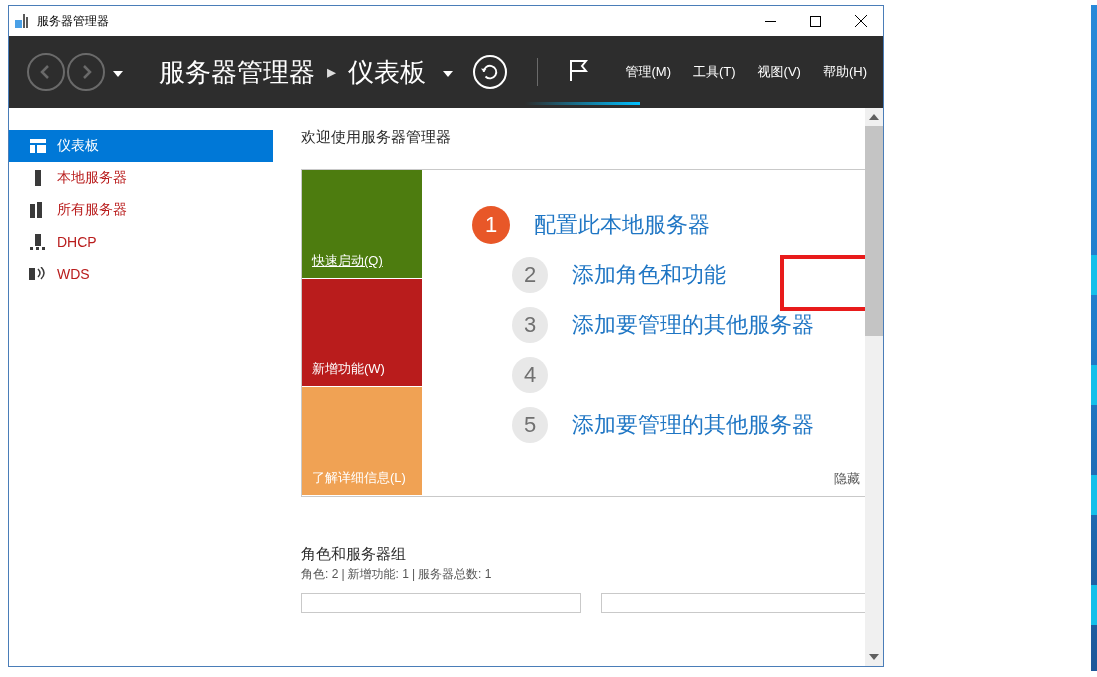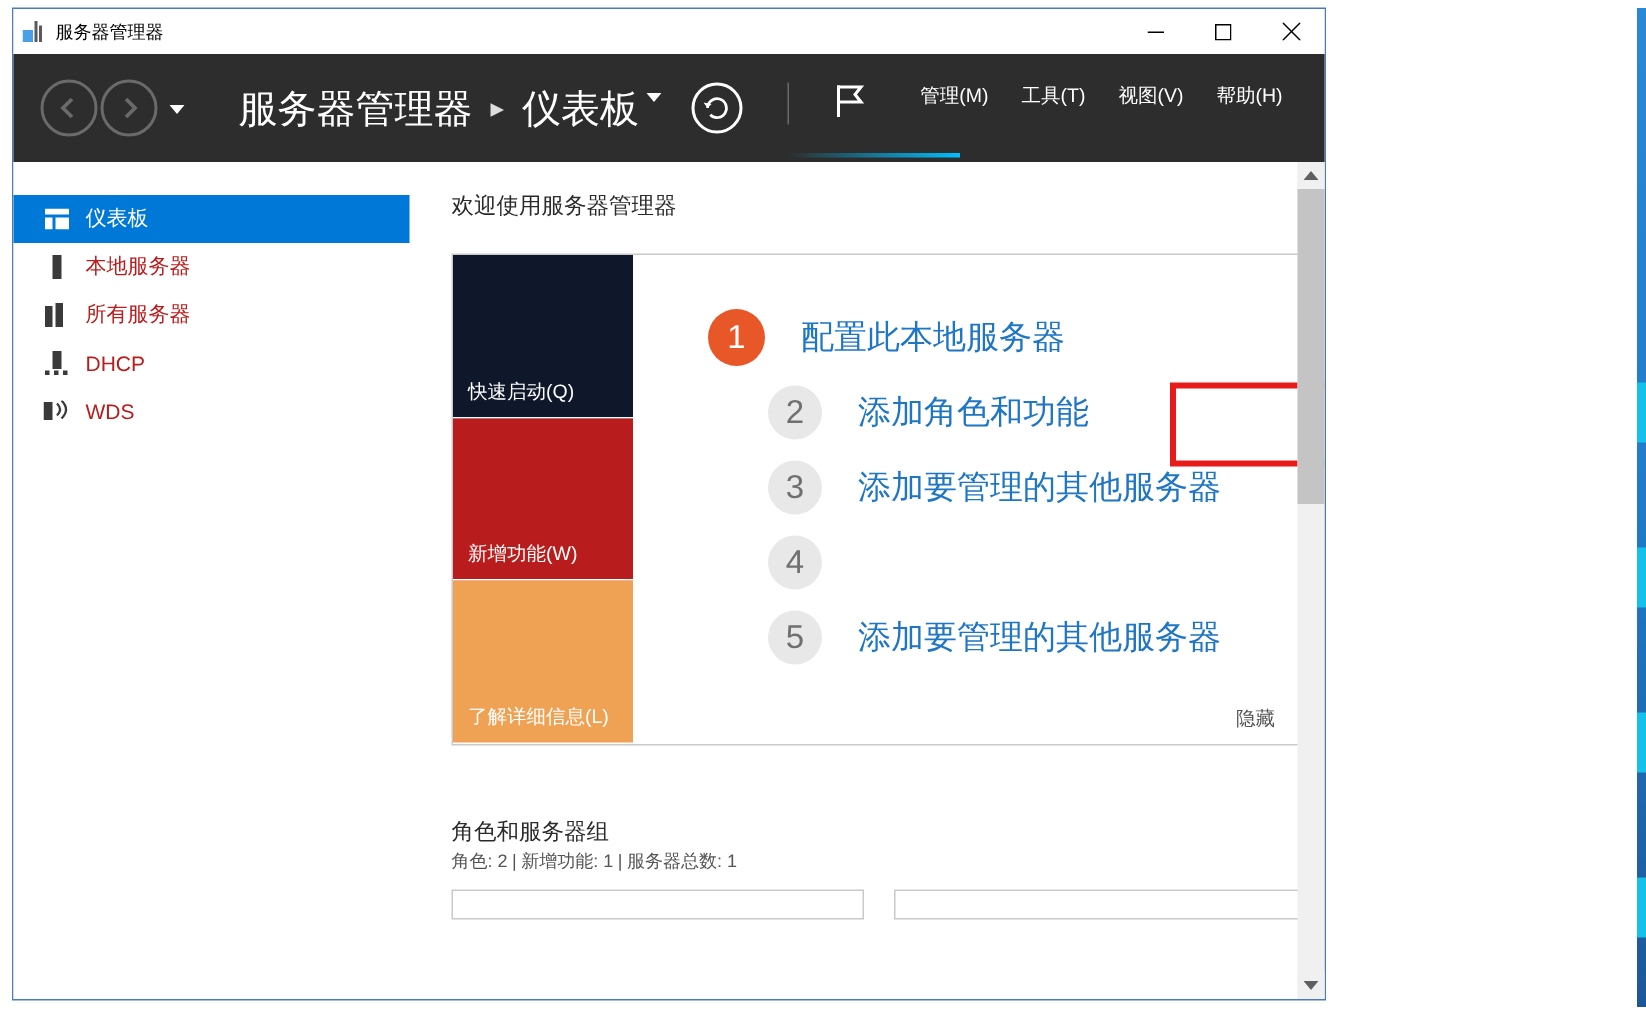--- a/index.html
+++ b/index.html
@@ -15,37 +15,37 @@
 .topbar { height: 72px; background: #2d2d2d; display: flex; align-items: center; color: #fff; padding-left: 18px; }
 .nav-arrows { display: flex; align-items: center; margin-right: 28px;}
 .nav-circle { width: 38px; height: 38px; border: 2px solid #6a6a6a; border-radius: 50%; display: flex; align-items:center; justify-content:center; margin-right: 2px;}
 .nav-circle svg { stroke: #6a6a6a; fill:none; stroke-width:2.5;}
 .nav-dd { color:#fdfdfd; margin-left:6px; margin-right:8px;}
 .breadcrumb-title { font-size: 26px; font-weight: 300; color: #fff; }
 .breadcrumb-sep { margin: 0 12px; font-size: 18px; color:#ddd;}
 .breadcrumb-sub { font-size: 26px; font-weight: 300; color:#fff;}
 .topbar-spacer { flex:1; }
 .topbar-underline { width: 115px; height:3px; position:absolute; left:516px; top:96px; background: linear-gradient(to right, rgba(0,120,215,0), #00bfff); }
-.topbar-actions { display:flex; gap:20px; margin-right:28px;}
+.topbar-actions { display:flex; align-items:center; gap:20px; margin-right:16px;}
 .refresh-btn { width:34px; height:34px; border:2px solid #fff; border-radius:50%; display:flex; align-items:center; justify-content:center;}
 .tb-divider { width:1px; height:28px; background:#6a6a6a; margin: 0 10px;}
 .flag-icon svg { stroke:#fff; fill:#fff;}
 .menu-items { display:flex; gap:22px; margin-left: 18px;}
 .menu-item { font-size: 13px; color:#fff; cursor:pointer;}
 .main { display:flex; height: calc(100% - 102px); position:relative;}
 .sidebar { width: 264px; background:#fff; padding-top:22px;}
 .side-item { height:32px; display:flex; align-items:center; padding-left:20px; font-size:14px; cursor:pointer; color:#b91c1c;}
 .side-item .s-icon { width:18px; height:16px; margin-right:10px; display:inline-flex; align-items:center; justify-content:center;}
 .side-item.active { background:#0078d7; color:#fff;}
-.content { flex:1; padding: 20px 12px 0 28px; overflow:hidden; }
+.content { flex:1; padding: 20px 2px 0 28px; overflow:hidden; }
 .welcome-title { font-size: 15px; color:#2b2b2b; margin-bottom: 22px;}
 .welcome-box { border:1px solid #c9c9c9; display:flex; min-height: 328px; position:relative; padding-right:20px;}
 .left-blocks { width:120px; display:flex; flex-direction:column; }
 .lb { flex:1; border-bottom:1px solid #fff; display:flex; align-items:flex-end; padding:8px 10px; color:#fff; font-size:13px;}
-.lb1 { background:#0f172a;}
+.lb1 { background:#4d7c0f;text-decoration:underline;}
 .lb2 { background:#b91c1c;}
 .lb3 { background:#f0a254;}
 .tasks { flex:1; padding: 30px 0 0 50px;}
 .task-row { display:flex; align-items:center; height:50px;}
 .task-num-circle { width:36px; height:36px; border-radius:50%; display:flex; align-items:center; justify-content:center; font-size:22px; margin-right:24px; }
 .tn-big { background:#e85728; color:#fff; width:38px; height:38px;}
 .tn-grey { background:#e8e8e8; color:#707070;}
 .task-text { font-size:22px; color:#1f76c4; cursor:pointer;}
 .task-row.indent { padding-left: 40px;}
 .highlight-box { position:absolute; border:4px solid #e81b1b; left:478px; top:85px; width:350px; height:56px; pointer-events:none;}

